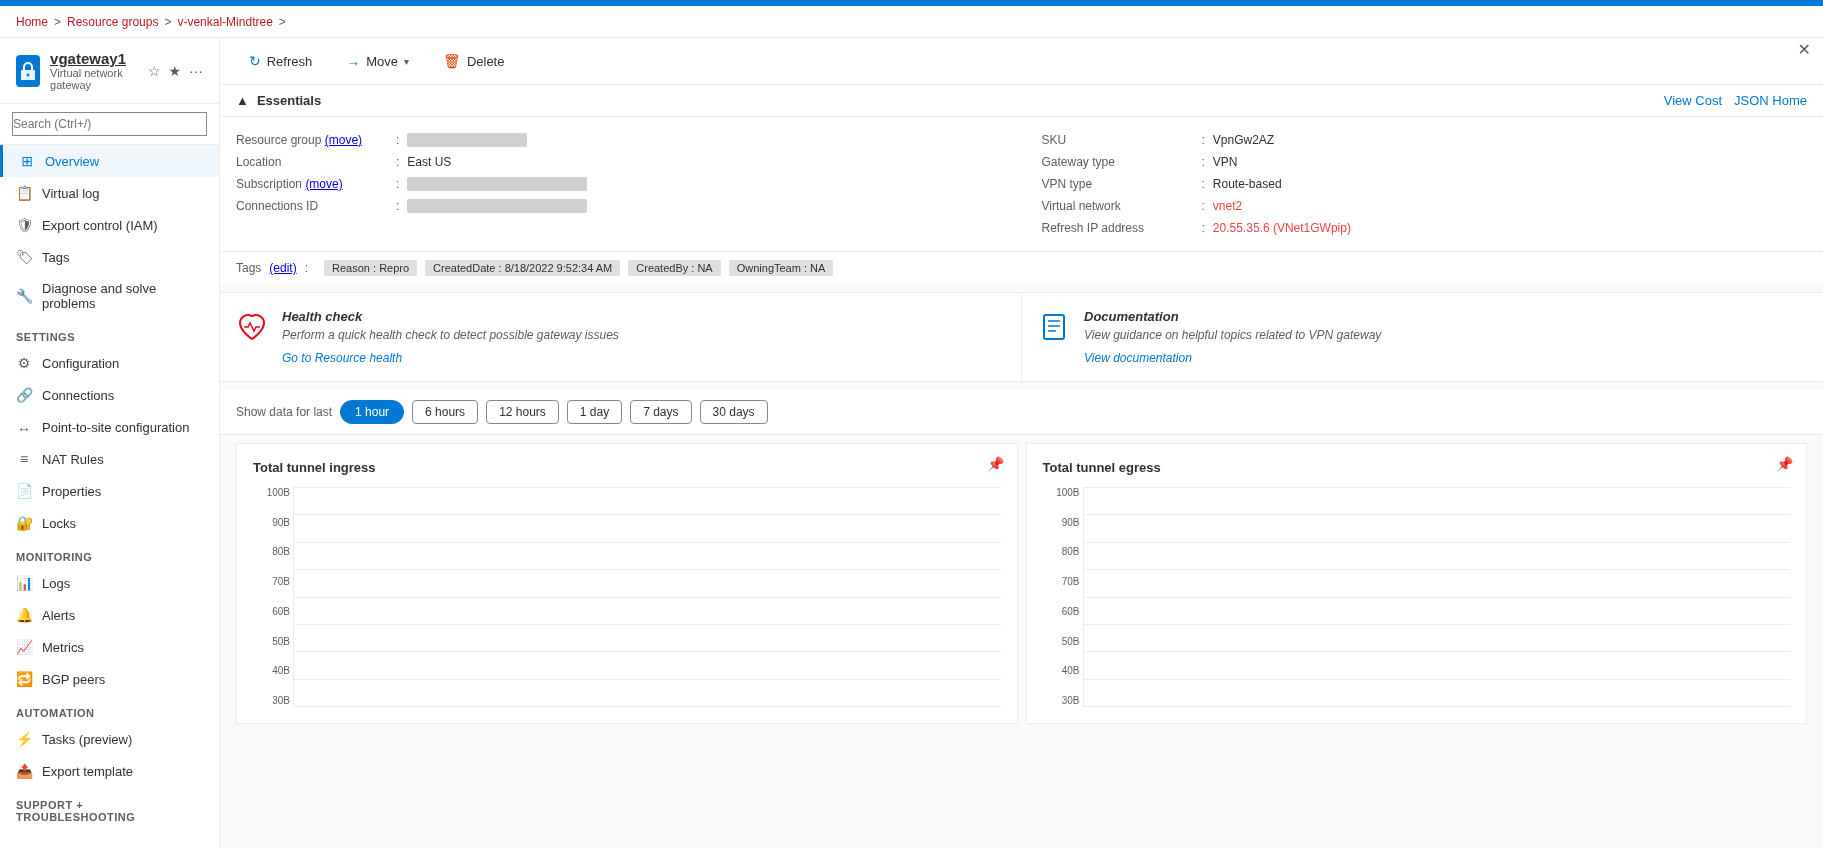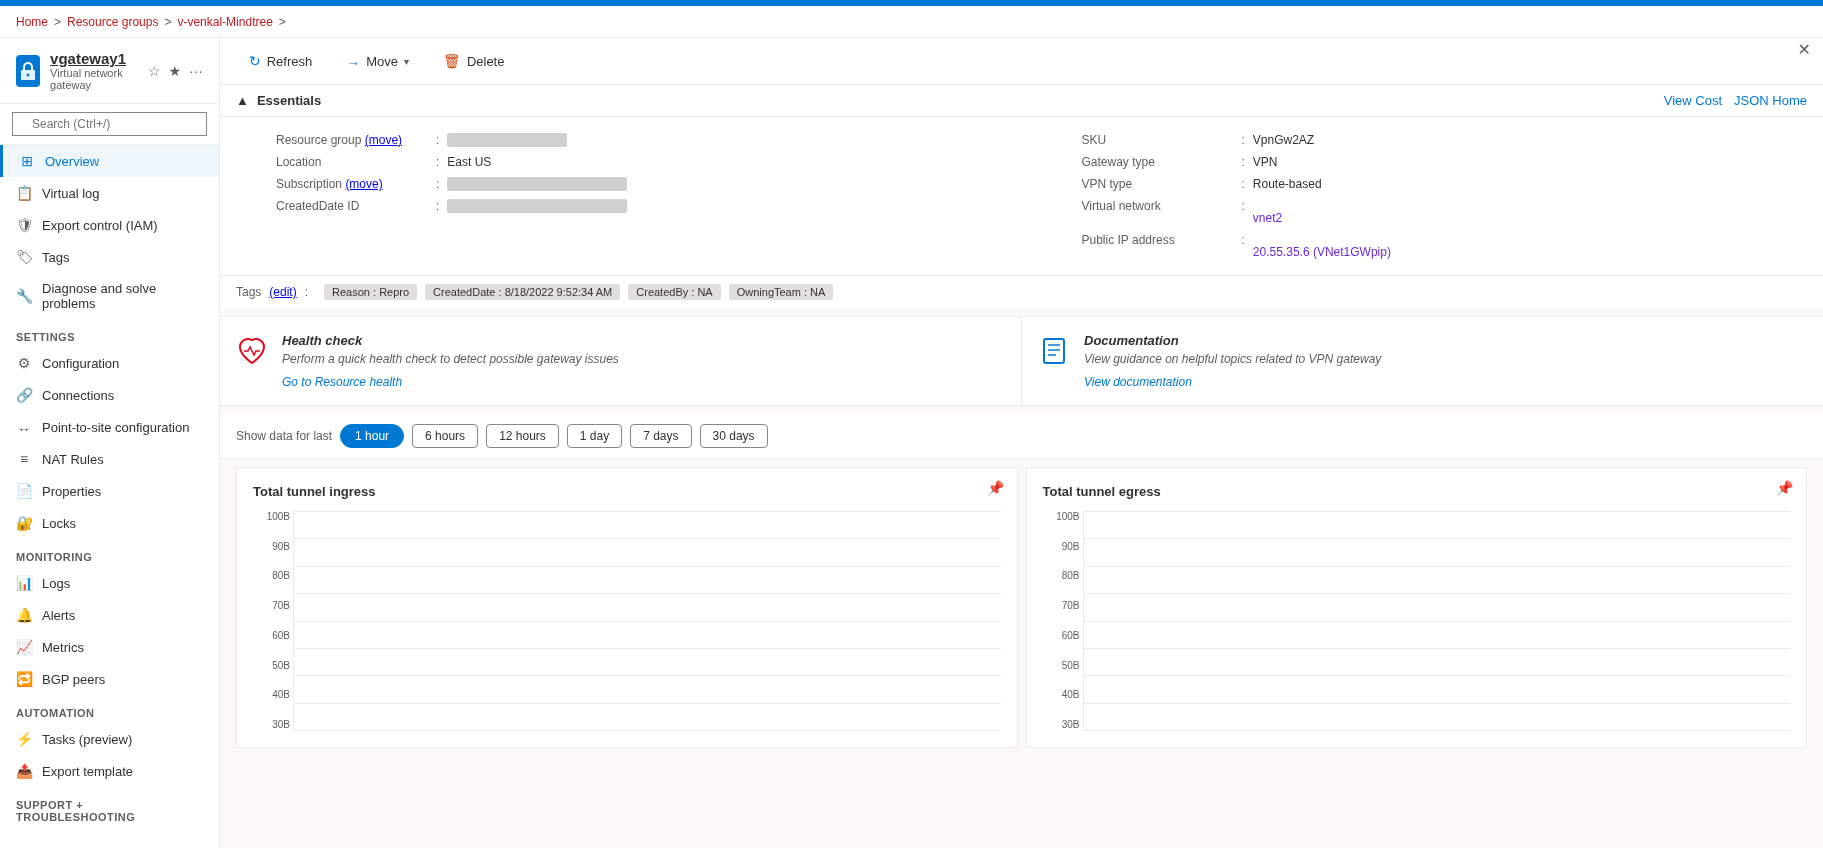--- a/index.html
+++ b/index.html
@@ -54,21 +54,21 @@
     .resource-actions { display: flex; gap: 8px; margin-left: auto; align-items: center; }
     .resource-actions span { color: #605e5c; cursor: pointer; font-size: 14px; }
     
     .search-box {
       padding: 8px 12px;
       border-bottom: 1px solid #edebe9;
     }
     .search-box input {
       width: 100%;
       border: 1px solid #8a8886;
-      padding: 4px 19px;
+      padding: 4px 0;
       font-size: 12px;
       outline: none;
       color: #605e5c;
     }
     
     .sidebar-nav { flex: 1; overflow-y: auto; }
     .nav-item {
       display: flex;
       align-items: center;
       padding: 8px 16px;
@@ -157,23 +157,23 @@
       padding: 12px 16px;
       gap: 40px;
     }
     .essentials-col { flex: 1; }
     .prop-row {
       display: flex;
       align-items: flex-start;
       padding: 4px 0;
       font-size: 12px;
     }
-    .prop-label { width: 160px; color: #605e5c; flex-shrink: 0; margin-left: 40px; }
+    .prop-label { width: 160px; color: #605e5c; flex-shrink: 0; }
     .prop-value { color: #323130; display: flex; align-items: center; gap: 6px; }
-    .prop-value a { color: #6d28d9; text-decoration: none; margin-top: 12px; }
+    .prop-value a { color: #ef4444; text-decoration: none; }
     .prop-colon { margin-right: 8px; color: #605e5c; }
     .blurred-text {
       background: #d0d0d0;
       color: transparent;
       border-radius: 2px;
       user-select: none;
       height: 14px;
       display: inline-block;
     }
     
@@ -487,21 +487,21 @@
               <span class="prop-value">East US</span>
             </div>
             <div class="prop-row">
               <span class="prop-label">Subscription <a href="#">(move)</a></span>
               <span class="prop-colon">:</span>
               <span class="prop-value">
                   <span class="blurred-text" style="width:180px;">&nbsp;</span>
                 </span>
             </div>
             <div class="prop-row">
-              <span class="prop-label">CreatedDate ID</span>
+              <span class="prop-label">Connections ID</span>
               <span class="prop-colon">:</span>
               <span class="prop-value">
                   <span class="blurred-text" style="width:180px;">&nbsp;</span>
                 </span>
             </div>
           </div>
 
           <div class="essentials-col">
             <div class="prop-row">
               <span class="prop-label">SKU</span>
@@ -519,21 +519,21 @@
               <span class="prop-value">Route-based</span>
             </div>
             <div class="prop-row">
               <span class="prop-label">Virtual network</span>
               <span class="prop-colon">:</span>
               <span class="prop-value">
                   <a href="#">vnet2</a>
                 </span>
             </div>
             <div class="prop-row">
-              <span class="prop-label">Public IP address</span>
+              <span class="prop-label">Refresh IP address</span>
               <span class="prop-colon">:</span>
               <span class="prop-value">
                   <a href="#">20.55.35.6 (VNet1GWpip)</a>
                 </span>
             </div>
           </div>
         </div>
 
         <div class="tags-row">
           <span class="tag-label">Tags</span>

